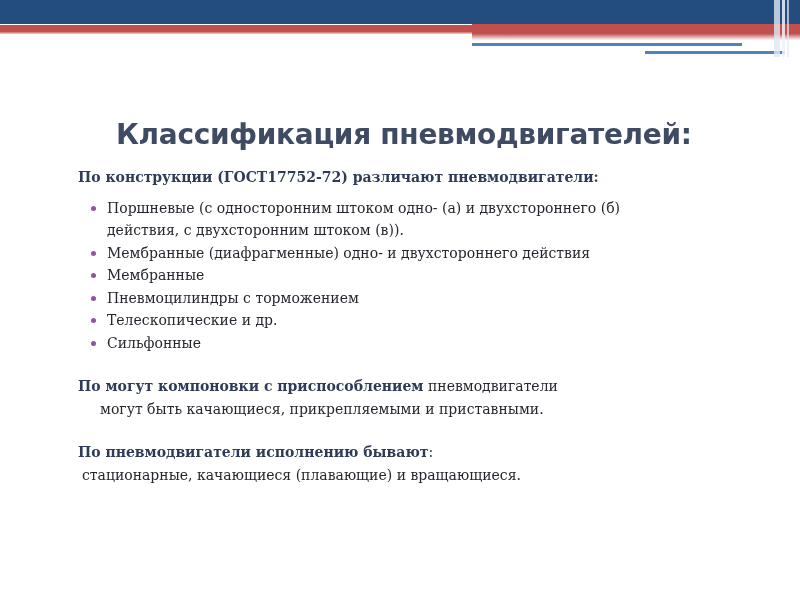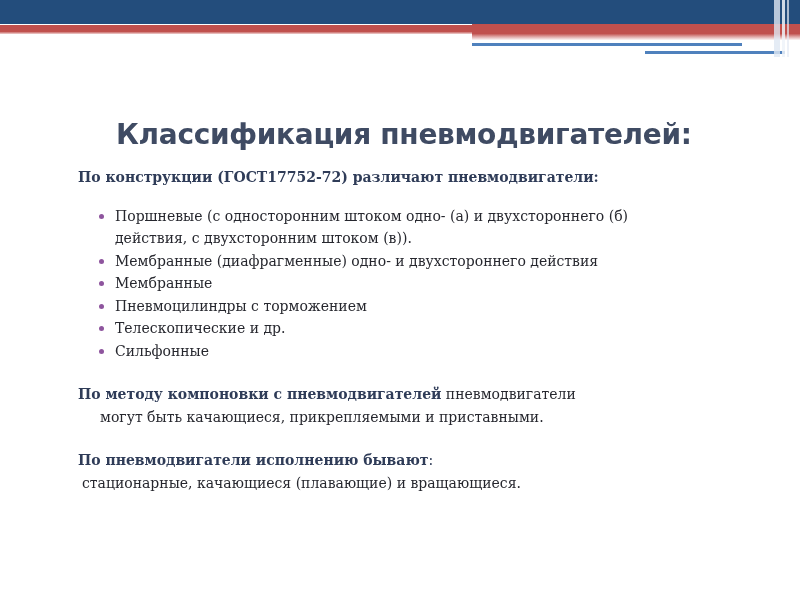--- a/index.html
+++ b/index.html
@@ -35,21 +35,21 @@
   }
 
   .body-text {
     position:absolute; left:78px; top:166px; width:692px;
     font-size:14px; line-height:22.5px;
     color:var(--body-color,#26272E);
   }
   .heading-bold { font-weight:bold; color:var(--heading-color,#2F3C58); }
   .colon-reg { font-weight:normal; color:var(--heading-color,#2F3C58); }
 
-  ul.bullets { margin:16px; padding:0; list-style:none; }
+  ul.bullets { margin:8px; padding:0; list-style:none; }
   ul.bullets li { position:relative; padding-left:21px; }
   .dot {
     position:absolute; left:5px; top:9px; width:5px; height:5px;
     border-radius:50%; background:var(--bullet-purple,#8E559E);
   }
   .para { margin-top:21px; }
   .wrap-indent { padding-left:22px; }
   .small-indent { padding-left:4px; }
 </style>
 </head>
@@ -93,21 +93,21 @@
       <span>Телескопические и др.</span>
     </li>
     <li>
       <span class="dot"></span>
       <span>Сильфонные</span>
     </li>
   </ul>
 
   <div class="para">
     <div>
-      <span class="heading-bold">По методу компоновки с пневмодвигателей</span><span> пневмодвигатели</span>
+      <span class="heading-bold">По могут компоновки с приспособлением</span><span> пневмодвигатели</span>
     </div>
     <div class="wrap-indent">могут быть качающиеся, прикрепляемыми и приставными.</div>
   </div>
 
   <div class="para">
     <div>
       <span class="heading-bold">По пневмодвигатели исполнению бывают</span><span class="colon-reg">:</span>
     </div>
     <div class="small-indent">стационарные, качающиеся (плавающие) и вращающиеся.</div>
   </div>

